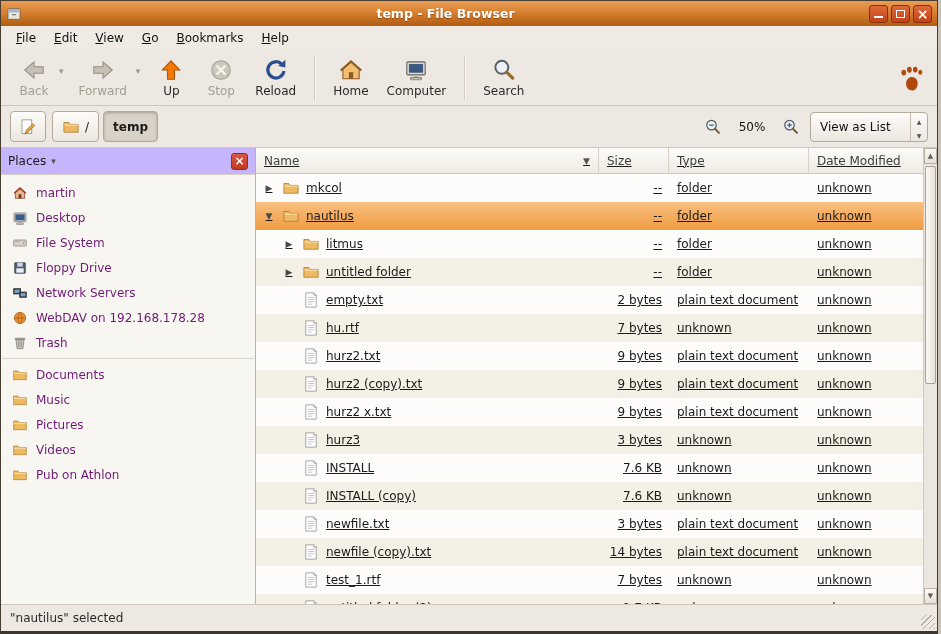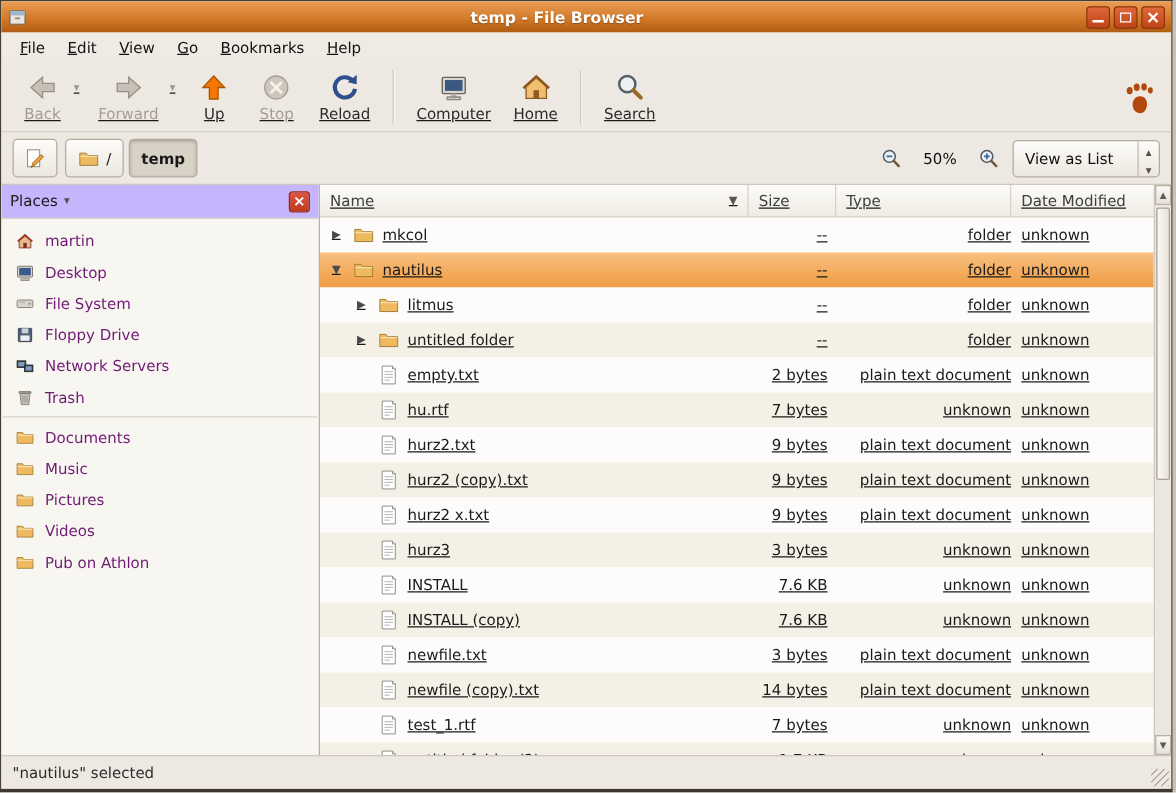--- a/index.html
+++ b/index.html
@@ -98,21 +98,21 @@
   .file-row:nth-child(odd) { background:#fdfcfa; }
   .file-row:nth-child(even) { background:#f5f0e6; }
   .file-row.selected { background:linear-gradient(180deg,#f9bf81,#ef9c41); }
   .cell { overflow:hidden; white-space:nowrap; }
   .cell-name { width:343px; flex:0 0 343px; display:flex; align-items:center; gap:6px; }
   .expander { width:14px; flex:0 0 14px; text-align:center; color:#4a4a4a; font-size:9px; }
   .expander.collapsed::before { content:"▶"; }
   .expander.expanded::before { content:"▼"; }
   .row-icon svg { width:18px; height:18px; display:block; }
   .cell-size { width:70px; flex:0 0 70px; text-align:right; padding-right:7px; }
-  .cell-type { width:140px; flex:0 0 140px; padding-left:8px;text-align:right; }
+  .cell-type { width:140px; flex:0 0 140px; padding-left:8px; }
   .cell-date { flex:1; padding-left:8px; }
 
   .vscroll { width:14px; flex:0 0 14px; background:#ebe6df; border-left:1px solid #cfc8bc;
              display:flex; flex-direction:column; }
   .sb-btn { height:16px; flex:0 0 16px; border:1px solid #b9b1a4; background:linear-gradient(180deg,#faf8f5,#e6e1d9);
             display:flex; align-items:center; justify-content:center; color:#5f5a52; }
   .sb-btn.up::before { content:"▲"; font-size:7px; }
   .sb-btn.down::before { content:"▼"; font-size:7px; }
   .sb-track { flex:1; position:relative; }
   .sb-thumb { position:absolute; left:1px; right:1px; top:2px; height:218px; border:1px solid #aaa193;
@@ -148,21 +148,21 @@
   <div class="menubar">
       <div class="menu-item">File</div>
       <div class="menu-item">Edit</div>
       <div class="menu-item">View</div>
       <div class="menu-item">Go</div>
       <div class="menu-item">Bookmarks</div>
       <div class="menu-item">Help</div>
     </div>
 
   <div class="toolbar">
-    <span style="display:flex;align-items:center;text-decoration:underline;">
+    <span style="display:flex;align-items:center;">
         <div class="tb-btn disabled">
           <span class="tb-icon">
             <svg viewBox="0 0 24 24">
               <path d="M3.5 12 L12 4.5 V9 H20.5 V15 H12 V19.5 Z" fill="#c6c0b6" stroke="#978f83"></path>
             </svg>
           </span>
           <div class="tb-label">Back</div>
         </div>
         <div class="tb-drop"></div>
         <div class="tb-btn disabled">
@@ -194,40 +194,40 @@
         <div class="tb-btn">
           <span class="tb-icon">
             <svg viewBox="0 0 24 24">
               <path d="M19.4 13 a7.5 7.5 0 1 1 -2 -6.3" fill="none" stroke="#2E4F8E" stroke-width="3"></path>
               <path d="M20.7 2.6 L20.6 9.6 L14 8.2 Z" fill="#2E4F8E"></path>
             </svg>
           </span>
           <div class="tb-label">Reload</div>
         </div>
         <div class="tb-sep"></div>
+        <div class="tb-btn">
+          <span class="tb-icon">
+            <svg viewBox="0 0 24 24">
+              <path d="M4.5 11 V20 H19.5 V11 L12 4.5 Z" fill="#f0c070" stroke="#8f5a22"></path>
+              <path d="M2.5 12.5 L12 4 L21.5 12.5" fill="none" stroke="#8f5a22" stroke-width="2"></path>
+              <rect x="10" y="14" width="4" height="6" fill="#8f5a22"></rect>
+            </svg>
+          </span>
+          <div class="tb-label">Home</div>
+        </div>
         <div class="tb-btn">
           <span class="tb-icon">
             <svg viewBox="0 0 24 24">
               <rect x="3.5" y="4.5" width="17" height="12" rx="1" fill="#d9d5cf" stroke="#67625b"></rect>
               <rect x="5.5" y="6.5" width="13" height="8" fill="#39577f"></rect>
               <rect x="10" y="16.5" width="4" height="2.5" fill="#b7b2aa"></rect>
               <rect x="7" y="19" width="10" height="2" rx="0.5" fill="#cfcac2" stroke="#8b867e"></rect>
             </svg>
           </span>
           <div class="tb-label">Computer</div>
-        </div>
-        <div class="tb-btn">
-          <span class="tb-icon">
-            <svg viewBox="0 0 24 24">
-              <path d="M4.5 11 V20 H19.5 V11 L12 4.5 Z" fill="#f0c070" stroke="#8f5a22"></path>
-              <path d="M2.5 12.5 L12 4 L21.5 12.5" fill="none" stroke="#8f5a22" stroke-width="2"></path>
-              <rect x="10" y="14" width="4" height="6" fill="#8f5a22"></rect>
-            </svg>
-          </span>
-          <div class="tb-label">Home</div>
         </div>
         <div class="tb-sep"></div>
         <div class="tb-btn">
           <span class="tb-icon">
             <svg viewBox="0 0 24 24">
               <circle cx="10" cy="9.5" r="6" fill="#eef1f4" stroke="#566069" stroke-width="1.8"></circle>
               <line x1="14.5" y1="14" x2="20" y2="19.5" stroke="#9a6a28" stroke-width="3" stroke-linecap="round"></line>
             </svg>
           </span>
           <div class="tb-label">Search</div>
@@ -350,20 +350,29 @@
                 <rect x="4" y="7" width="7.5" height="5" fill="#7d9fc4"></rect>
                 <rect x="11.5" y="10.5" width="10" height="8" fill="#3a3f45" stroke="#23272b"></rect>
                 <rect x="13" y="12" width="7" height="5" fill="#7d9fc4"></rect>
               </svg>
             </span>
             <span>Network Servers</span>
           </div>
           <div class="side-item">
             <span class="side-icon">
               <svg viewBox="0 0 24 24">
+                <circle cx="12" cy="12" r="8.5" fill="#e8913a" stroke="#a85a10"></circle>
+                <path d="M3.5 12 H20.5 M12 3.5 C8 8 8 16 12 20.5 C16 16 16 8 12 3.5" fill="none" stroke="#a85a10" stroke-width="1.2"></path>
+              </svg>
+            </span>
+            <span>WebDAV on 192.168.178.28</span>
+          </div>
+          <div class="side-item">
+            <span class="side-icon">
+              <svg viewBox="0 0 24 24">
                 <path d="M6 7 L7.5 20.5 H16.5 L18 7 Z" fill="#c9c4bb" stroke="#7d776e"></path>
                 <rect x="4.5" y="4.8" width="15" height="2.2" rx="1" fill="#a59f95" stroke="#7d776e"></rect>
                 <path d="M9.5 9.5 V18 M12 9.5 V18 M14.5 9.5 V18" stroke="#8f897f"></path>
               </svg>
             </span>
             <span>Trash</span>
           </div>
           <div class="side-sep"></div>
           <div class="side-item">
             <span class="side-icon">

